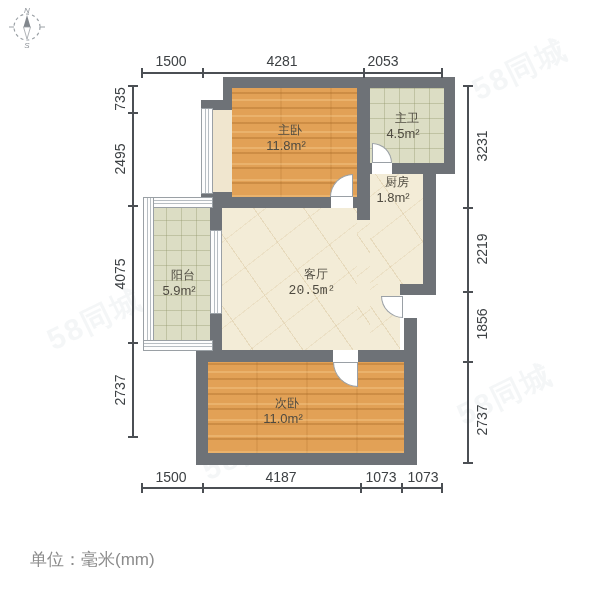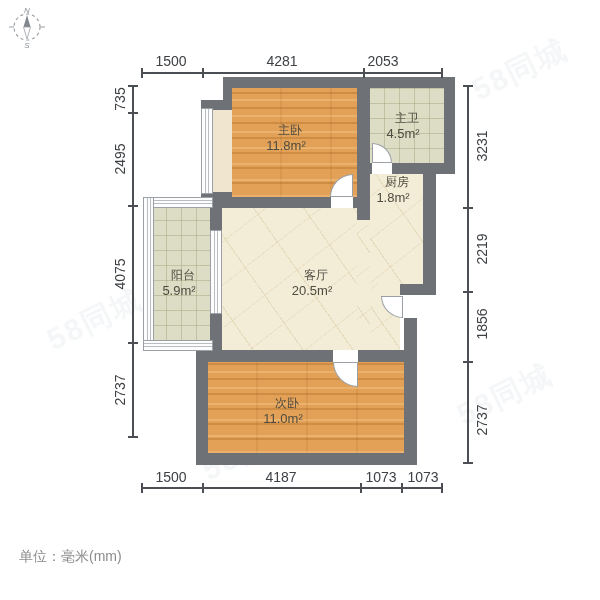--- a/index.html
+++ b/index.html
@@ -47,21 +47,21 @@
   
   .dim-line-h{position:absolute;height:2px;background:#4b4f54;}
   .dim-line-v{position:absolute;width:2px;background:#4b4f54;}
   .tick-v{position:absolute;top:-4px;width:2px;height:10px;background:#4b4f54;}
   .tick-h{position:absolute;left:-4px;height:2px;width:10px;background:#4b4f54;}
   .dim-label{position:absolute;transform:translate(-50%,-50%);font-size:14px;color:#3d4144;white-space:nowrap;}
   .dim-label.rot{transform:translate(-50%,-50%) rotate(-90deg);}
   
   .wm{position:absolute;transform:translate(-50%,-50%) rotate(-26deg);font-size:30px;font-weight:bold;color:rgba(150,162,175,.10);white-space:nowrap;letter-spacing:2px;}
   
-  .foot{position:absolute;font-size:14px;color:#8b8b8b;white-space:nowrap;}
+  .foot{position:absolute;font-size:17px;color:#8b8b8b;white-space:nowrap;margin-left:11px;}
   .copyright{position:absolute;font-size:11px;color:#9b9b9b;white-space:nowrap;}
 </style>
 </head>
 <body>
 
 <div class="canvas">
 
   <svg class="abs" style="left:4px;top:4px;" width="46" height="46" viewBox="0 0 46 46">
     <circle cx="23" cy="23" r="13" fill="none" stroke="#9aa0a5" stroke-width="1.2" stroke-dasharray="3 3"></circle>
     <text x="23" y="9" font-size="8" fill="#8d9298" text-anchor="middle" font-style="italic">N</text>
@@ -131,21 +131,21 @@
     <div class="ra">11.8m²</div>
   </div>
   <div class="room-label" style="left:403px;top:126px;">
     <div class="rn">主卫</div>
     <div class="ra">4.5m²</div>
   </div>
   <div class="room-label" style="left:393px;top:190px;">
     <div class="rn">厨房</div>
     <div class="ra">1.8m²</div>
   </div>
-  <div class="room-label" style="left:312px;top:283px;">
+  <div class="room-label" style="left:312px;top:283px;font-family:Liberation Mono, monospace;">
     <div class="rn">客厅</div>
     <div class="ra">20.5m²</div>
   </div>
   <div class="room-label" style="left:179px;top:283px;">
     <div class="rn">阳台</div>
     <div class="ra">5.9m²</div>
   </div>
   <div class="room-label" style="left:283px;top:411px;">
     <div class="rn">次卧</div>
     <div class="ra">11.0m²</div>

